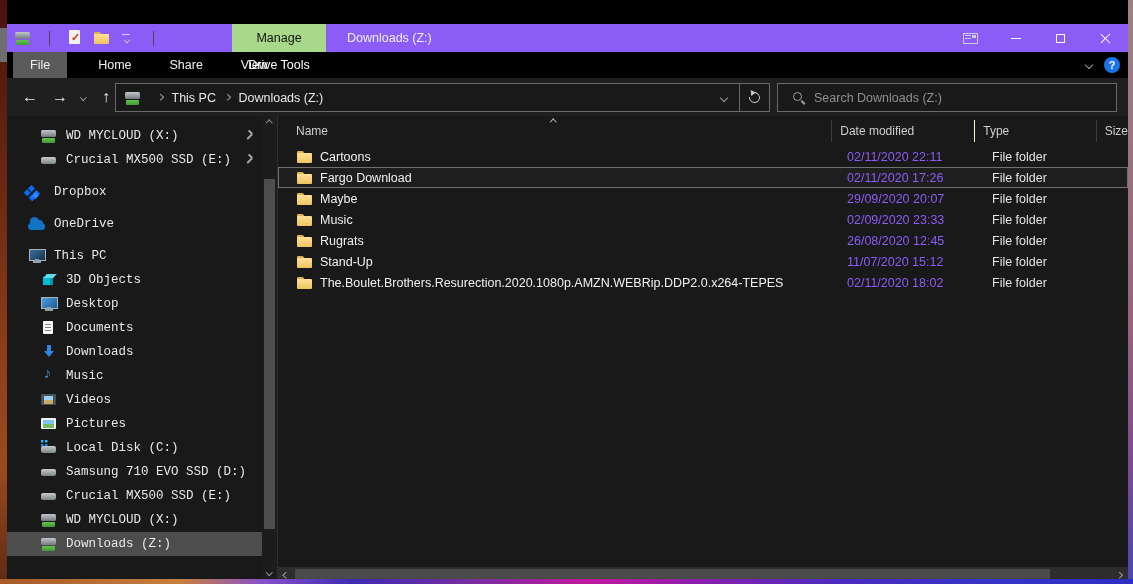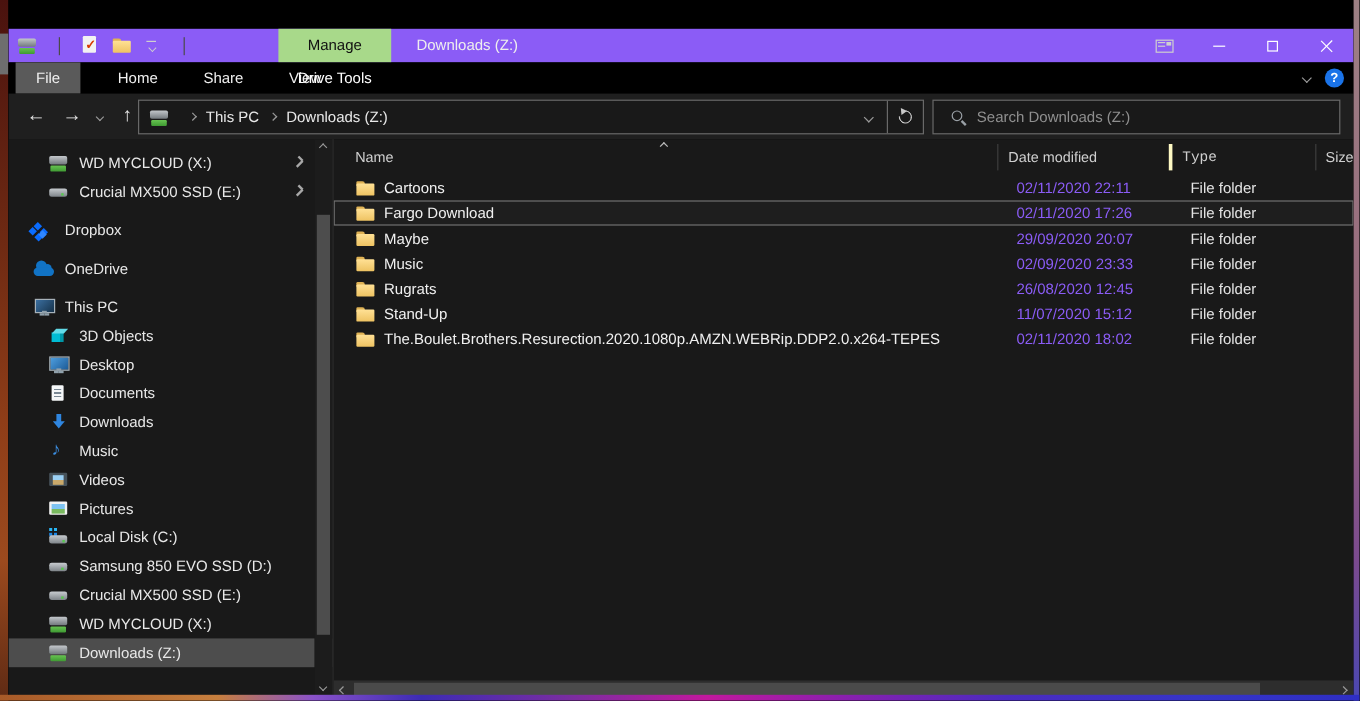--- a/index.html
+++ b/index.html
@@ -75,21 +75,21 @@
   .ico-search::before { content:''; position:absolute; left:1px; top:1px; width:7px; height:7px; border:1.5px solid #9aa0a6; border-radius:50%; }
   .ico-search::after { content:''; position:absolute; left:9.5px; top:9.5px; width:4.5px; height:1.6px; background:#9aa0a6; transform:rotate(45deg); transform-origin:0 0; }
   .searchbox input { background:transparent; border:none; outline:none; color:#e8e8e8; font-size:12.5px; width:270px; font-family:"Liberation Sans",sans-serif; }
   .searchbox input::placeholder { color:#8f8f8f; opacity:1; }
 
   
   .main { position:relative; height:467px; background:#191919; display:flex; }
 
   
   .sidebar { position:relative; width:271px; background:#191919; border-right:1px solid #2e2e2e; padding-top:4px; overflow:hidden; }
-  .side-item { position:relative; height:24px; display:flex; align-items:center; color:#e8e8e8; font-size:12.5px; padding-left:21px; }
+  .side-item { position:relative; height:24px; display:flex; align-items:center; color:#e8e8e8; font-size:12.5px; padding-left:21px;font-family:Liberation Mono, monospace; }
   .side-item .lbl { margin-left:8px; white-space:nowrap; }
   .side-item.ind2 { padding-left:33px; }
   .side-item.gap { margin-top:8px; }
   .side-item.gap-sm { margin-top:4px; }
   .side-item.selected { background:#4d4d4d; }
   .side-pin { display:none; position:absolute; right:22px; top:7px; width:10px; height:10px; }
   .side-item.pinned .side-pin { display:block; }
   .side-pin::before { content:''; position:absolute; left:3px; top:0; width:4.5px; height:2px; background:#a8a8a8; transform:rotate(45deg); }
   .side-pin::after { content:''; position:absolute; left:4px; top:2px; width:1.6px; height:6.5px; background:#a8a8a8; transform:rotate(45deg); }
 
@@ -101,21 +101,21 @@
   .h-scroll { position:absolute; left:0; bottom:0; width:100%; height:16px; background:#2d2d2d; }
   .h-scroll .arr { position:absolute; top:0; width:16px; height:16px; display:flex; align-items:center; justify-content:center; }
   .h-scroll .arr.left { left:0; } .h-scroll .arr.right { right:1px; }
   .h-thumb { position:absolute; top:2px; left:17px; width:755px; height:12px; background:#4a4a4a; }
 
   
   .filepane { position:relative; flex:1; overflow:hidden; }
   .list-header { position:relative; display:flex; height:30px; align-items:center; color:#cfcfcf; font-size:12px; }
   .list-header div:nth-of-type(1) { width:561px; padding-left:18px; position:relative; }
   .list-header div:nth-of-type(2) { width:145px; padding-left:8px; border-left:1px solid #3d3d3d; height:22px; display:flex; align-items:center; }
-  .list-header div:nth-of-type(3) { width:123px; padding-left:8px; border-left:3px solid #fef9c3; height:22px; display:flex; align-items:center;font-family:Liberation Mono, monospace; }
+  .list-header div:nth-of-type(3) { width:123px; padding-left:8px; border-left:1px solid #fef9c3; height:22px; display:flex; align-items:center; }
   .list-header div:nth-of-type(4) { flex:1; padding-left:8px; border-left:1px solid #3d3d3d; height:22px; display:flex; align-items:center; white-space:nowrap; }
   .sort-chev { display:none; }
   .hcell.sorted .sort-chev { display:block; position:absolute; left:50%; top:-4px; margin-left:-4px; border-color:#bcbcbc; }
   .rows { position:relative; }
   .frow { display:flex; height:21px; align-items:center; color:#f0f0f0; font-size:12.5px; }
   .frow .c-name { width:561px; padding-left:18px; display:flex; align-items:center; gap:7px; white-space:nowrap; overflow:hidden; }
   .frow .c-date { width:145px; padding-left:8px; color:#8b5cf6; }
   .frow .c-type { width:123px; padding-left:8px; color:#e4e4e4; }
   .frow.highlighted { outline:1px solid #707070; outline-offset:-1px; background:#1e1e1e; }
 
@@ -400,21 +400,21 @@
           </div>
 
           <div class="side-item ind2">
             <span class="ic icon-windows-drive"></span>
             <span class="lbl">Local Disk (C:)</span>
 
           </div>
 
           <div class="side-item ind2">
             <span class="ic icon-drive"></span>
-            <span class="lbl">Samsung 850 EVO SSD (D:)</span>
+            <span class="lbl">Samsung 710 EVO SSD (D:)</span>
 
           </div>
 
           <div class="side-item ind2">
             <span class="ic icon-drive"></span>
             <span class="lbl">Crucial MX500 SSD (E:)</span>
 
           </div>
 
           <div class="side-item ind2">

